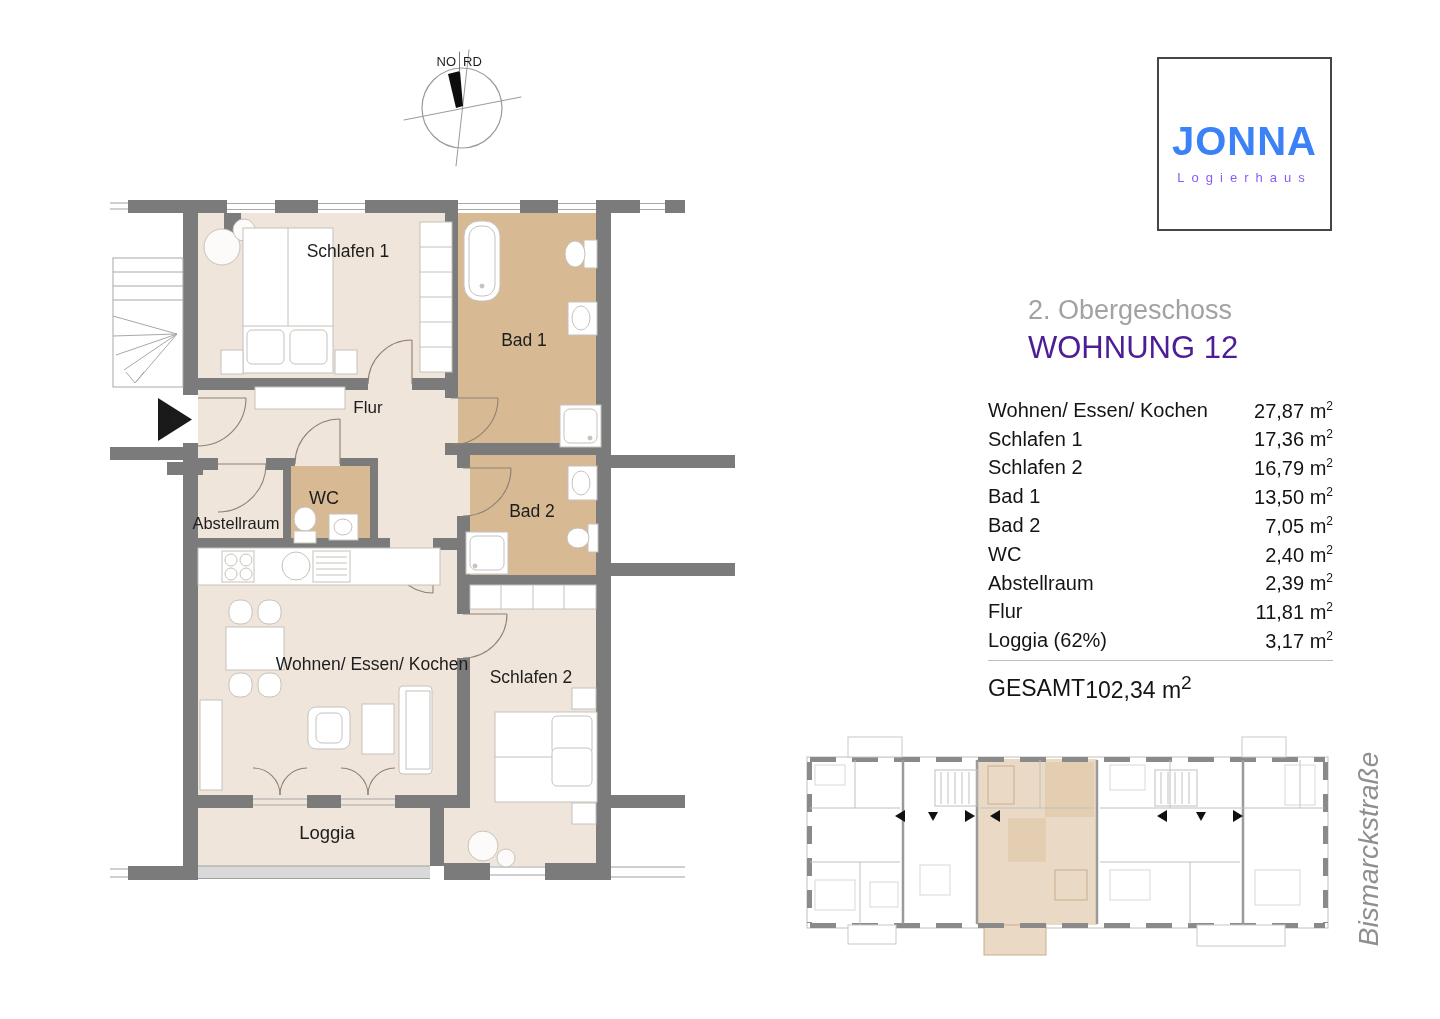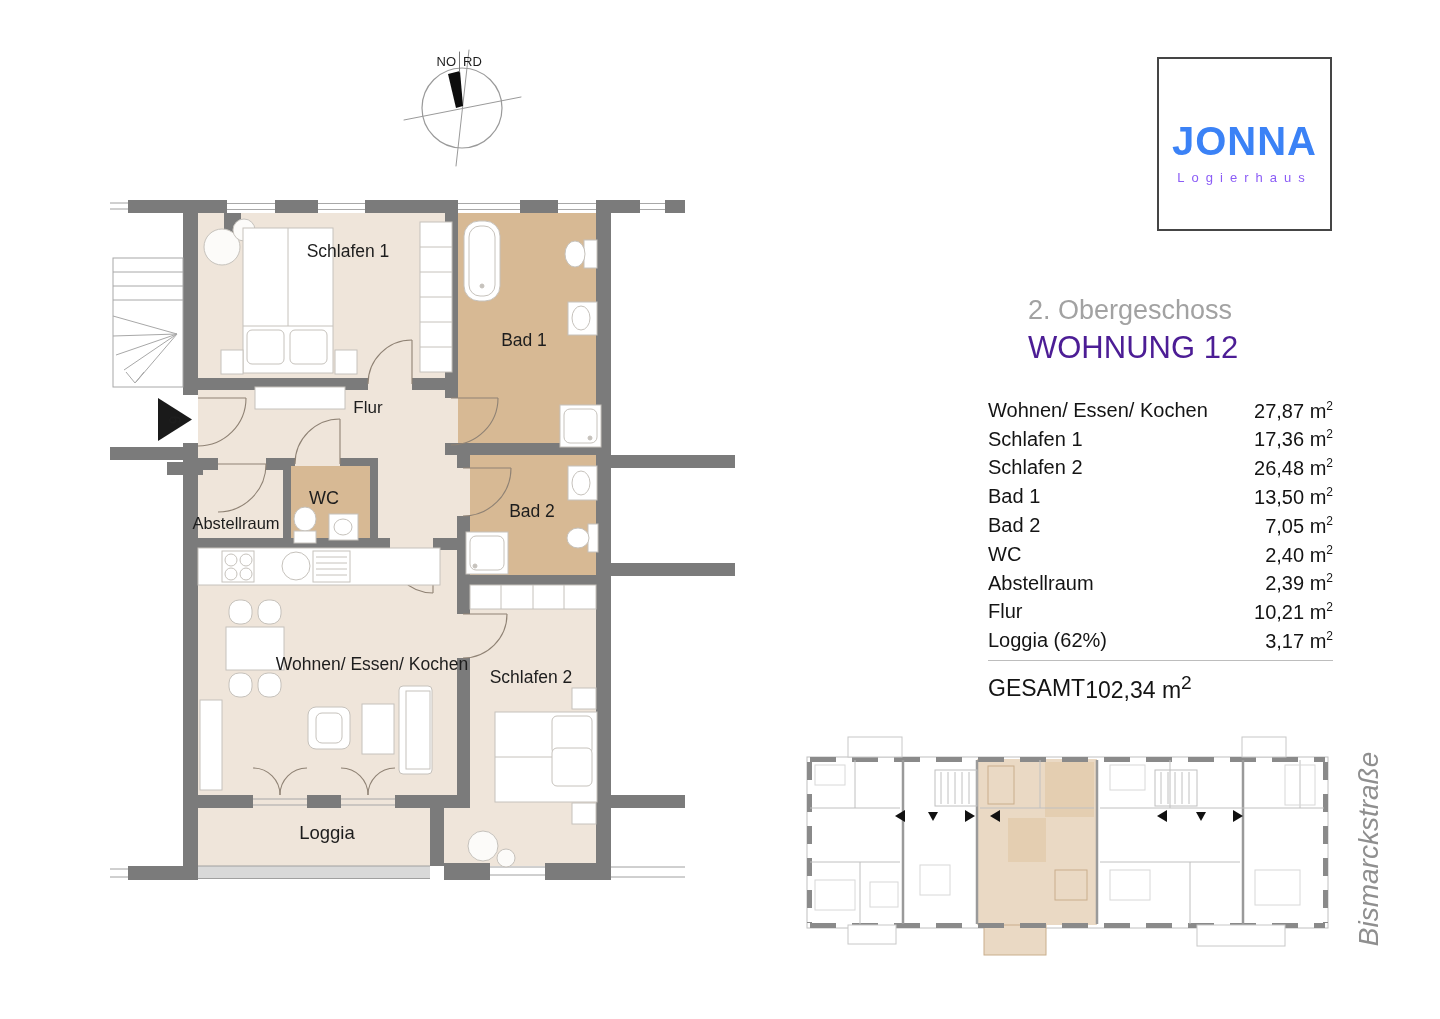--- a/index.html
+++ b/index.html
@@ -396,41 +396,41 @@
     <div class="arow">
       <span>Wohnen/ Essen/ Kochen</span>
       <span class="num"><span>27,87</span>&nbsp;<span>m</span><sup>2</sup></span>
     </div>
     <div class="arow">
       <span>Schlafen 1</span>
       <span class="num"><span>17,36</span>&nbsp;<span>m</span><sup>2</sup></span>
     </div>
     <div class="arow">
       <span>Schlafen 2</span>
-      <span class="num"><span>26,48</span>&nbsp;<span>m</span><sup>2</sup></span>
+      <span class="num"><span>16,79</span>&nbsp;<span>m</span><sup>2</sup></span>
     </div>
     <div class="arow">
       <span>Bad 1</span>
       <span class="num"><span>13,50</span>&nbsp;<span>m</span><sup>2</sup></span>
     </div>
     <div class="arow">
       <span>Bad 2</span>
       <span class="num"><span>7,05</span>&nbsp;<span>m</span><sup>2</sup></span>
     </div>
     <div class="arow">
       <span>WC</span>
       <span class="num"><span>2,40</span>&nbsp;<span>m</span><sup>2</sup></span>
     </div>
     <div class="arow">
       <span>Abstellraum</span>
       <span class="num"><span>2,39</span>&nbsp;<span>m</span><sup>2</sup></span>
     </div>
     <div class="arow">
       <span>Flur</span>
-      <span class="num"><span>10,21</span>&nbsp;<span>m</span><sup>2</sup></span>
+      <span class="num"><span>11,81</span>&nbsp;<span>m</span><sup>2</sup></span>
     </div>
     <div class="arow">
       <span>Loggia (62%)</span>
       <span class="num"><span>3,17</span>&nbsp;<span>m</span><sup>2</sup></span>
     </div>
     <div id="area-divider"></div>
     <div id="total-row">
       <span>GESAMT</span>
       <span class="num"><span>102,34</span>&nbsp;<span>m</span><sup>2</sup></span>
     </div>

